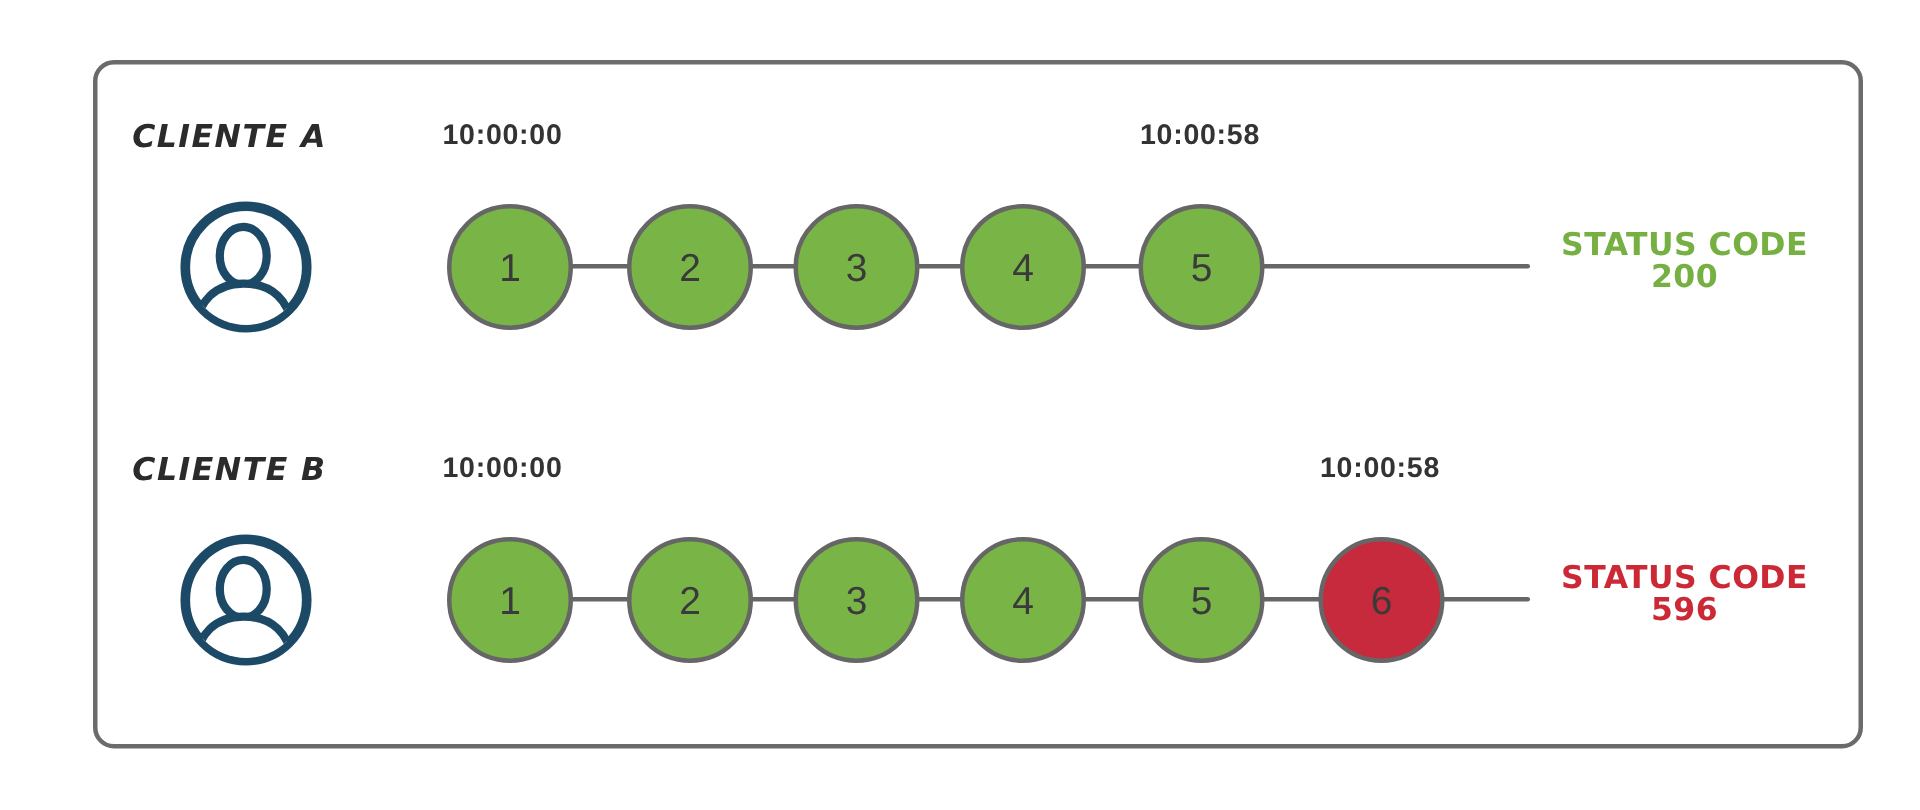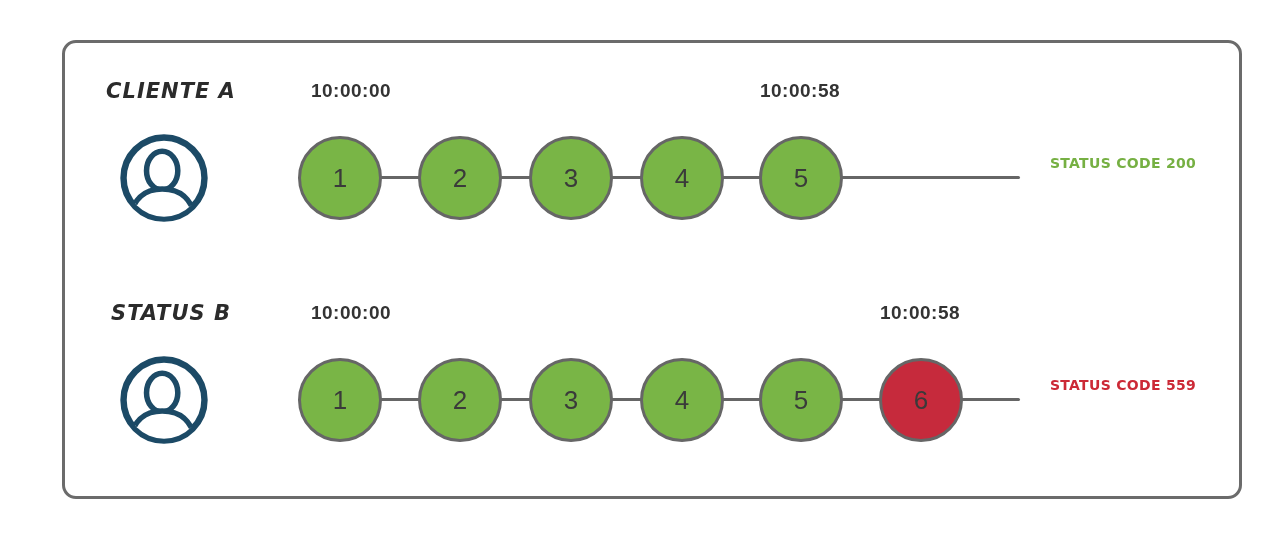--- a/index.html
+++ b/index.html
@@ -21,50 +21,50 @@
   #stage{position:absolute;inset:0;}
   .panel{
     position:absolute;left:62px;top:40px;width:1180px;height:459px;
     box-sizing:border-box;border:3px solid var(--border);border-radius:14px;
     background:#ffffff;
   }
   .row{position:absolute;inset:0;pointer-events:none;}
   .row-a{--cy:178px;--endx:745px;}
   .row-b{--cy:400px;--endx:865px;}
   .client-label{
-    position:absolute;left:91px;top:calc(var(--cy) - 99px);width:160px;
+    position:absolute;left:73px;top:calc(var(--cy) - 99px);width:160px;
     text-align:center;font-family:"DejaVu Sans", sans-serif;
     font-size:21px;font-weight:700;font-style:italic;letter-spacing:1px;
     color:#2b2b2b;
   }
   .avatar{position:absolute;left:118px;top:calc(var(--cy) - 46px);width:92px;height:92px;}
   .avatar .ring{fill:none;stroke:var(--navy);stroke-width:7;}
   .avatar .person{fill:#ffffff;stroke:var(--navy);stroke-width:6;stroke-linejoin:round;}
   .timestamp{
     position:absolute;top:calc(var(--cy) - 98px);width:110px;text-align:center;
     font-size:19px;font-weight:700;color:#333333;letter-spacing:0.5px;
   }
-  .t-start{left:296px;text-align:center;}
+  .t-start{left:280px;text-align:center;}
   .t-end{left:var(--endx);}
   .line{
     position:absolute;left:340px;top:calc(var(--cy) - 2px);
     width:680px;height:3px;background:var(--line);border-radius:2px;
   }
   .circle{
     position:absolute;top:calc(var(--cy) - 42px);width:84px;height:84px;
     box-sizing:border-box;border:3px solid var(--line);border-radius:50%;
     display:flex;align-items:center;justify-content:center;
     font-size:26px;color:#3a3a3a;
   }
   .c-ok{background:var(--ok);}
   .c-blocked{background:var(--blocked);}
   .status{
     position:absolute;left:1022px;top:calc(var(--cy) - 25px);width:202px;
     text-align:center;font-family:"DejaVu Sans", sans-serif;
-    font-size:14px;font-weight:600;line-height:21px;letter-spacing:0.3px;
+    font-size:21px;font-weight:600;line-height:21px;letter-spacing:0.3px;
   }
   .status-ok{color:var(--status-ok);}
   .status-blocked{color:var(--status-blocked);}
 </style>
 </head>
 <body>
 
 <div id="stage">
 
   <div class="panel"></div>
@@ -96,21 +96,21 @@
         <div class="circle c-ok" style="left: 640px;">4</div>
         <div class="circle c-ok" style="left: 759px;">5</div>
       </div>
 
     <div class="status status-ok">
       <div>STATUS CODE 200</div>
     </div>
   </div>
 
   <div class="row row-b">
-    <div class="client-label">STATUS B</div>
+    <div class="client-label">CLIENTE B</div>
 
     <svg class="avatar" viewBox="0 0 100 100">
       <defs>
           <clipPath id="clipB">
             <circle cx="50" cy="50" r="42"></circle>
           </clipPath>
         </defs>
       <circle class="ring" cx="50" cy="50" r="44"></circle>
       <g clip-path="url(#clipB)">
         <ellipse class="person" cx="48" cy="42" rx="17" ry="21"></ellipse>
@@ -125,17 +125,17 @@
     <div>
         <div class="circle c-ok" style="left: 298px;">1</div>
         <div class="circle c-ok" style="left: 418px;">2</div>
         <div class="circle c-ok" style="left: 529px;">3</div>
         <div class="circle c-ok" style="left: 640px;">4</div>
         <div class="circle c-ok" style="left: 759px;">5</div>
         <div class="circle c-blocked" style="left: 879px;">6</div>
       </div>
 
     <div class="status status-blocked">
-      <div>STATUS CODE 559</div>
+      <div>STATUS CODE 596</div>
     </div>
   </div>
 
 </div>
 
 </body></html>

